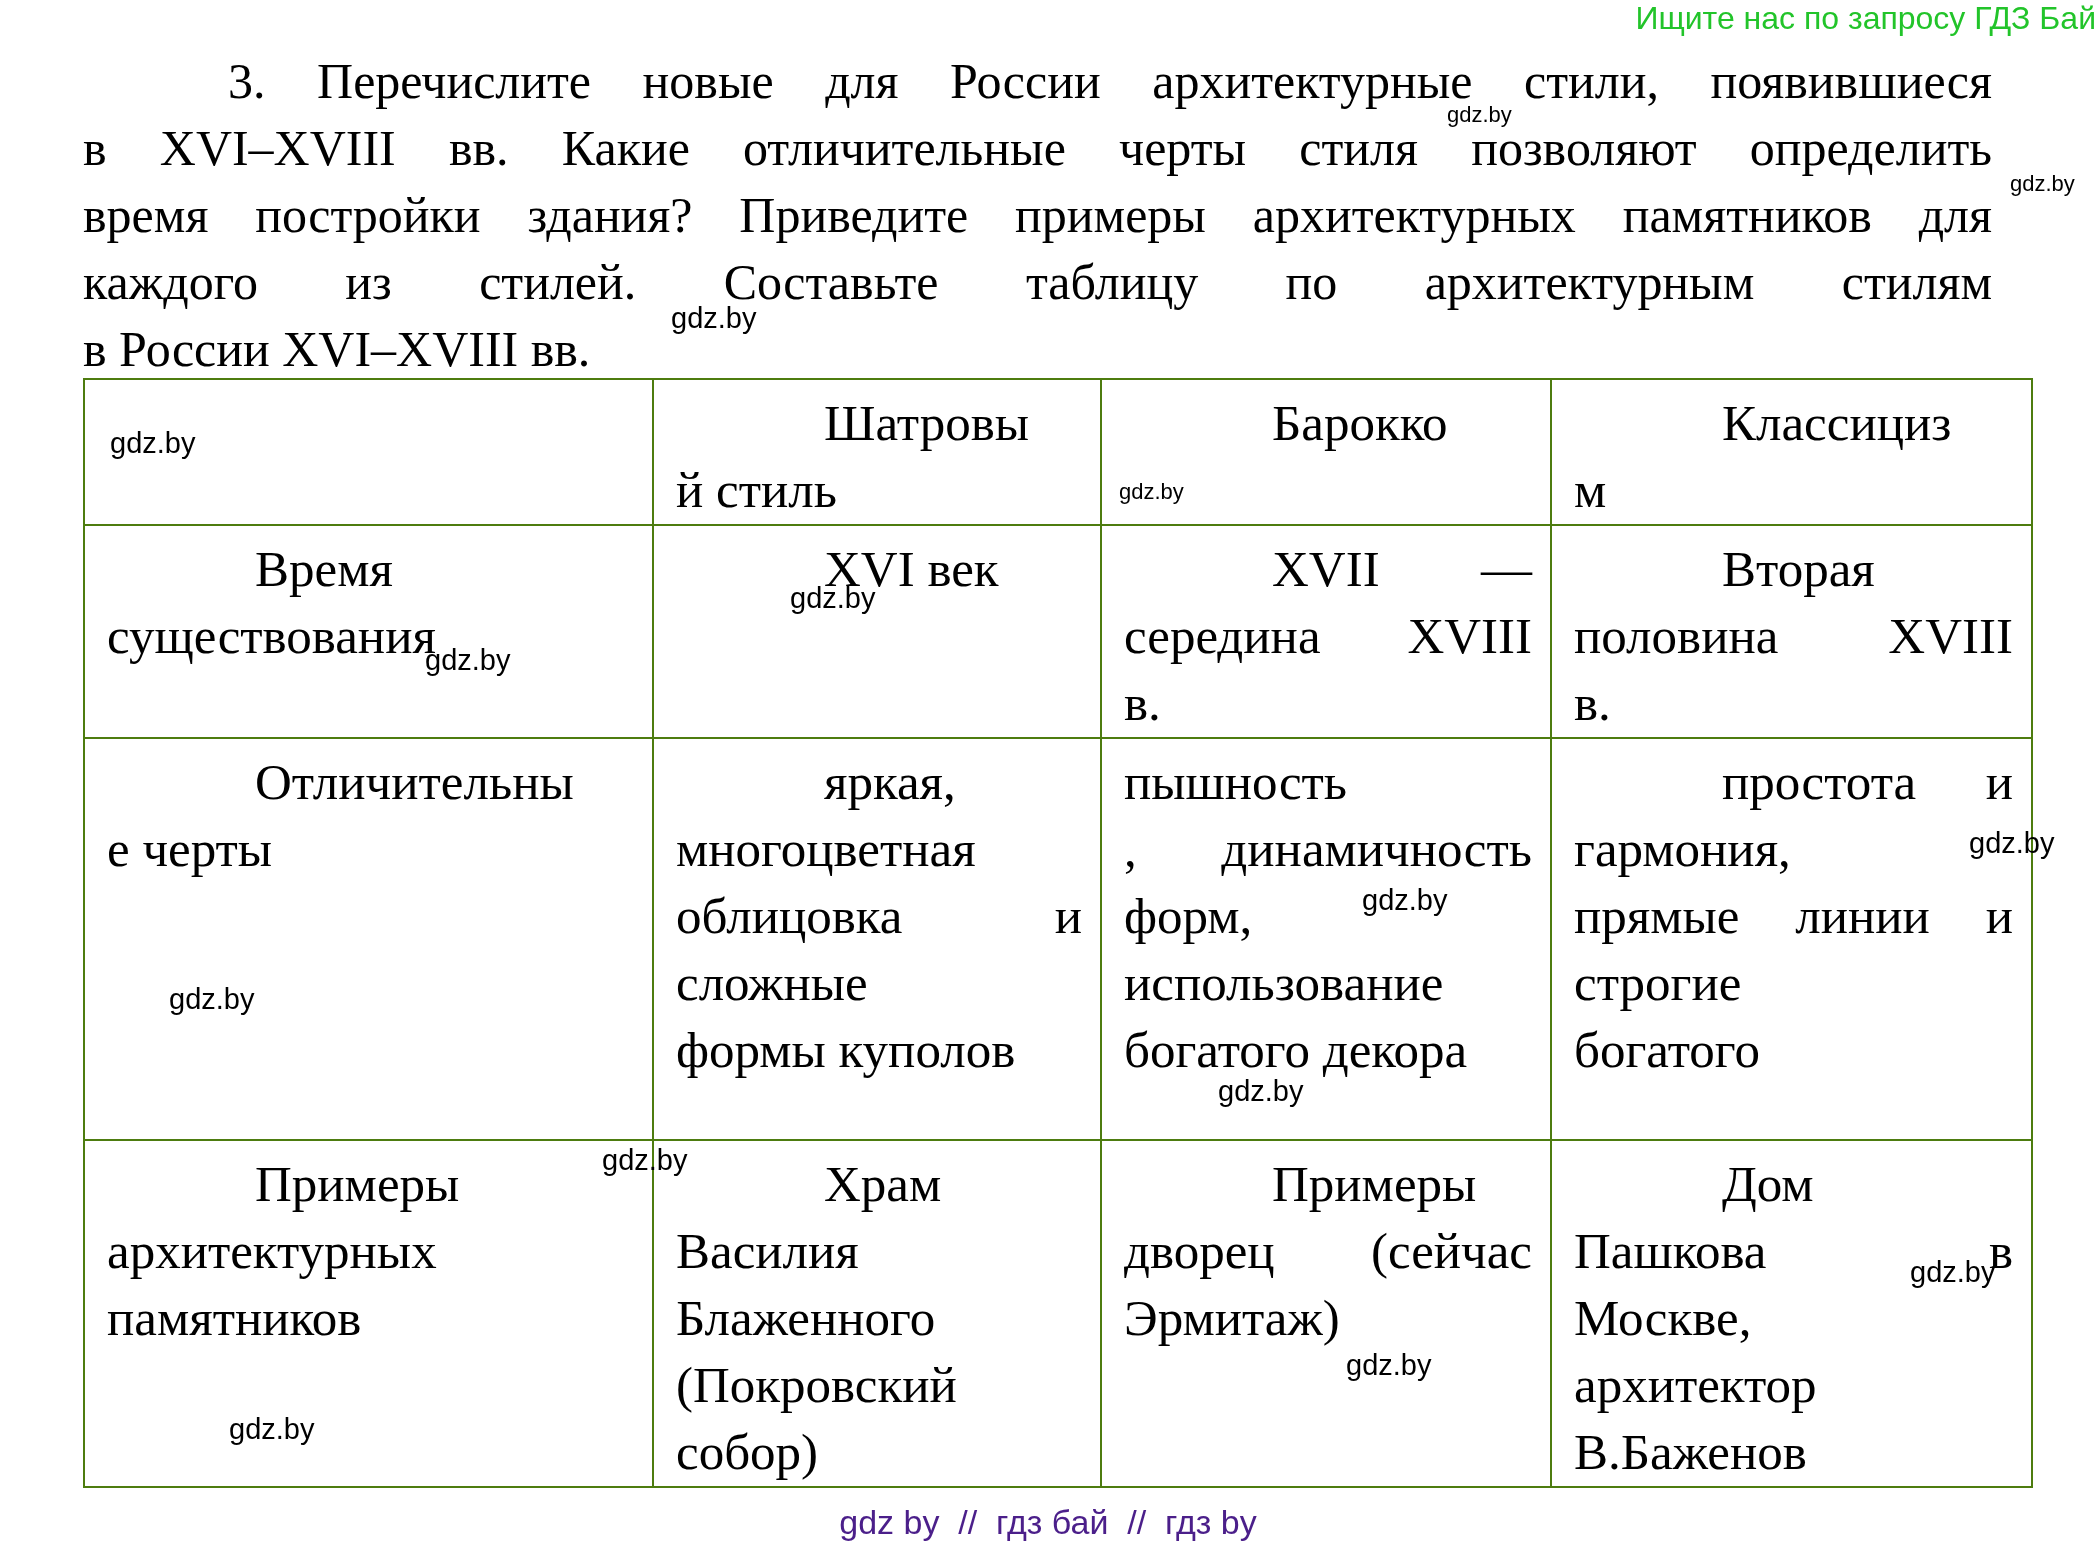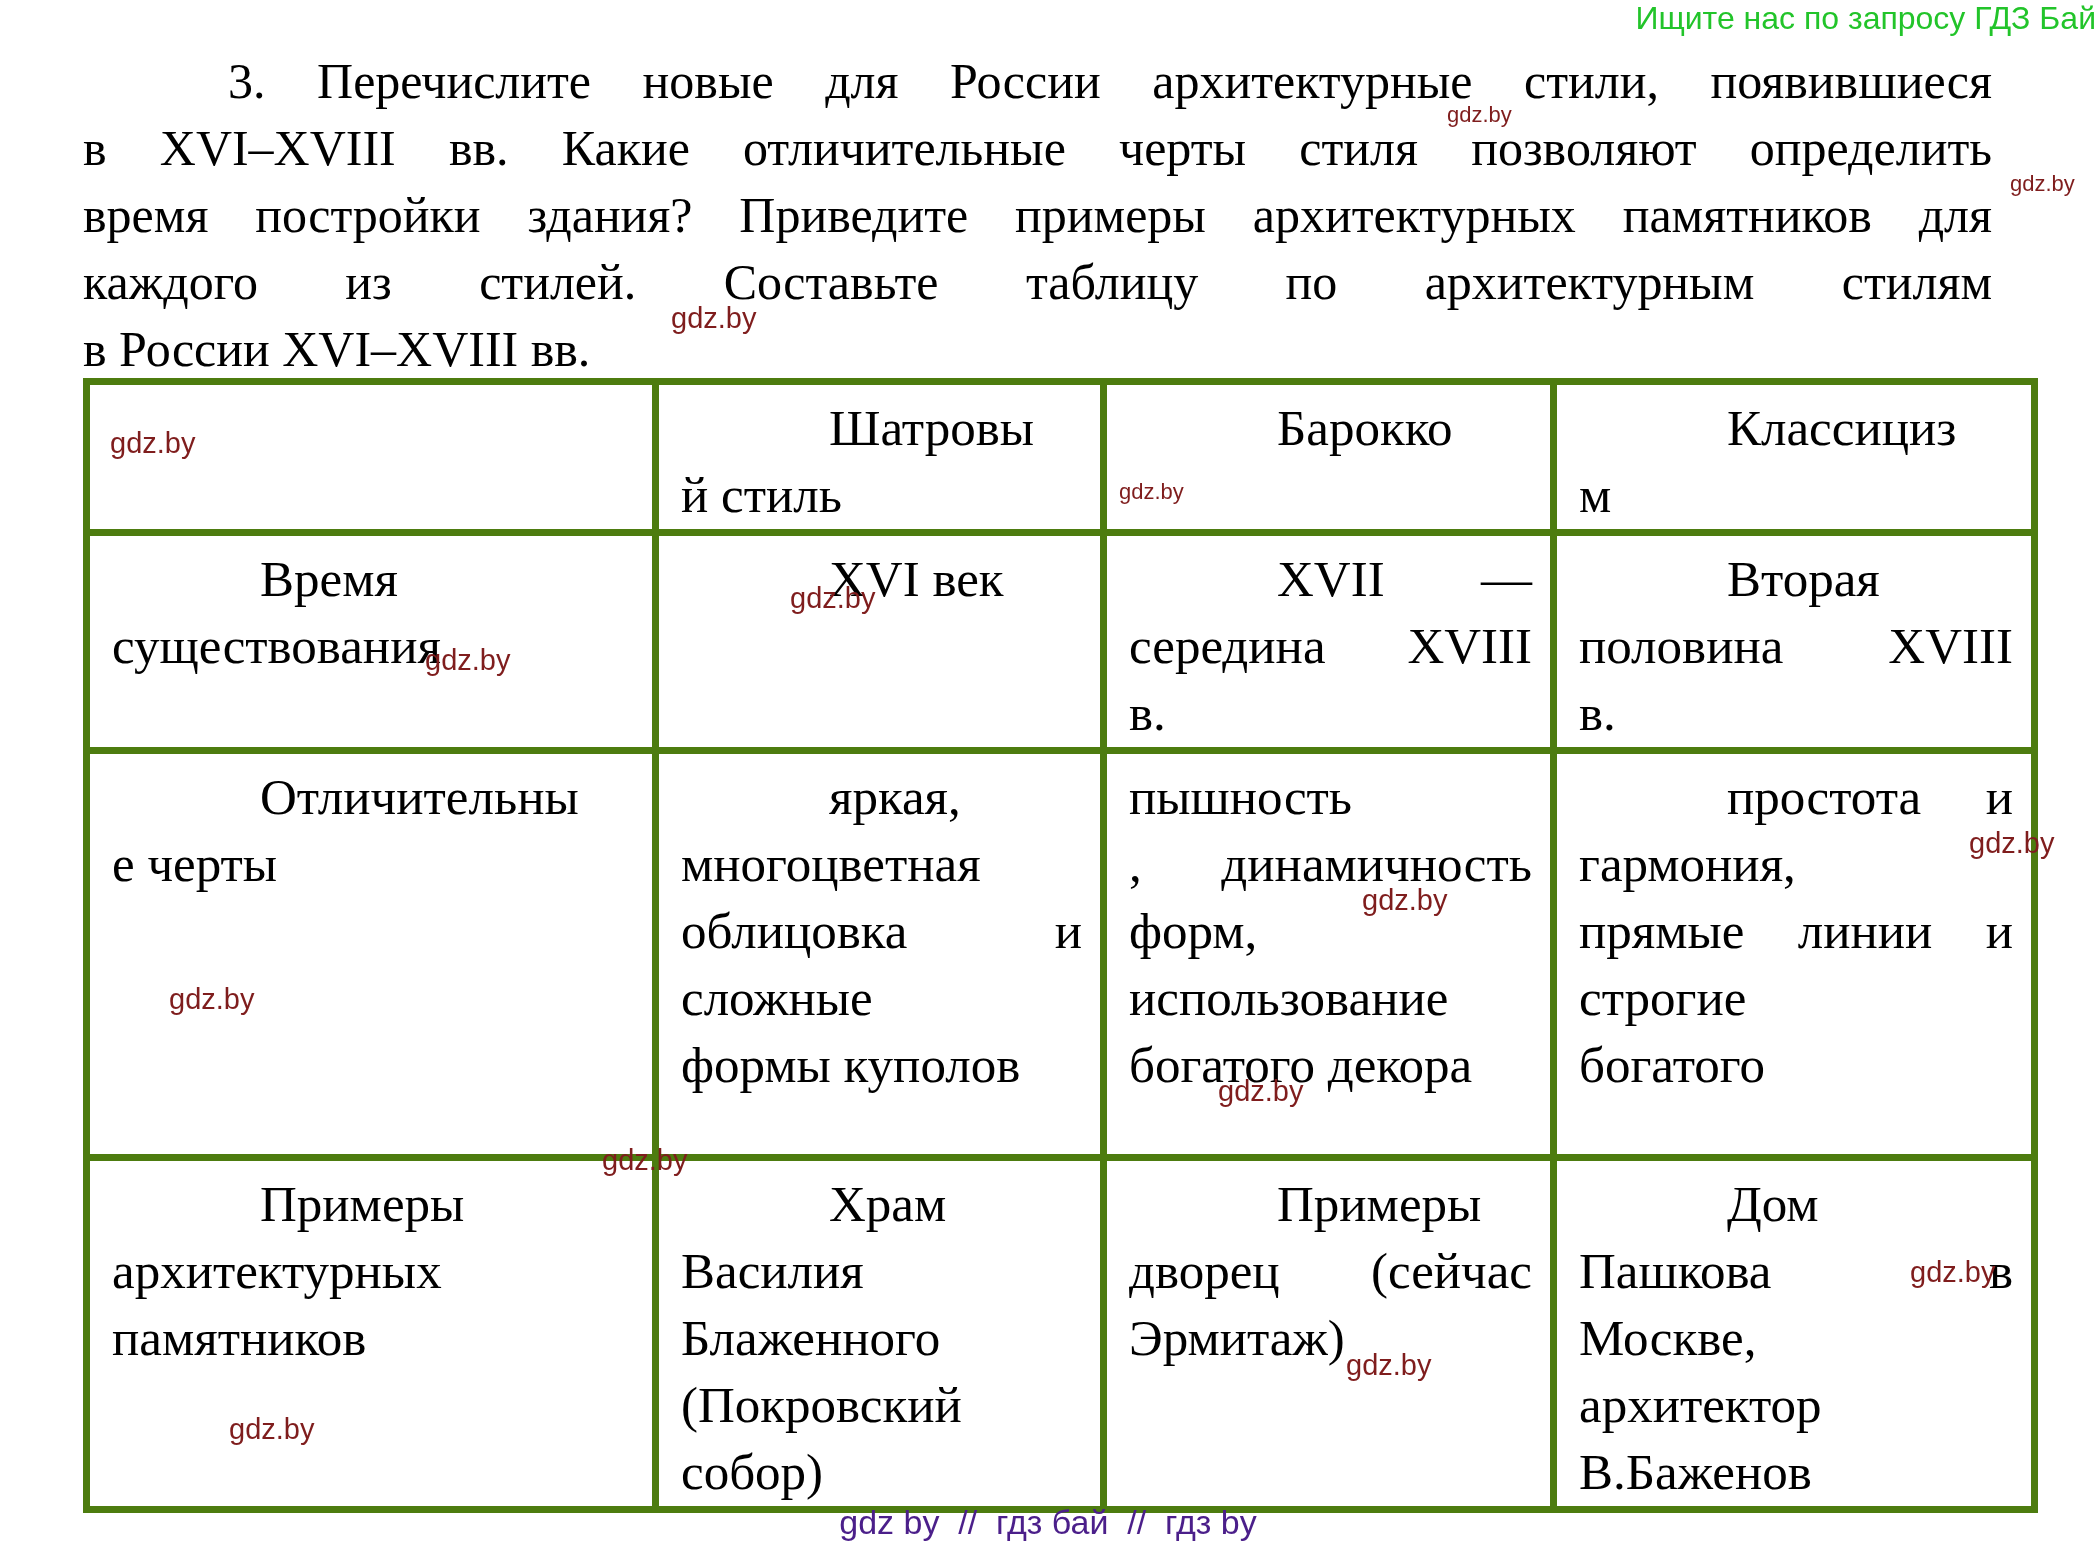--- a/index.html
+++ b/index.html
@@ -49,36 +49,36 @@
     white-space: nowrap;
   }
   .question .line.last {
     text-align-last: left;
   }
   .wm {
     position: absolute;
     font-family: "Liberation Sans", "DejaVu Sans", sans-serif;
     font-size: 29px;
     line-height: 30px;
-    color: #7f1d1d;
+    color: #000000;
     white-space: nowrap;
   }
   .wm.small {
     font-size: 22px;
   }
   table.styles-table {
     position: absolute;
     left: 83px;
     top: 378px;
     width: 1948px;
     border-collapse: collapse;
     table-layout: fixed;
   }
   table.styles-table td {
-    border: 7px solid #4d7c0f;
+    border: 2px solid #4d7c0f;
     vertical-align: top;
     padding: 10px 18px 0 22px;
     font-size: 51px;
     line-height: 67px;
     text-align: justify;
     word-wrap: break-word;
   }
   table.styles-table tr.r0 td { height: 122px; }
   table.styles-table tr.r1 td { height: 191px; }
   table.styles-table tr.r2 td { height: 390px; border-radius: 21px; }

